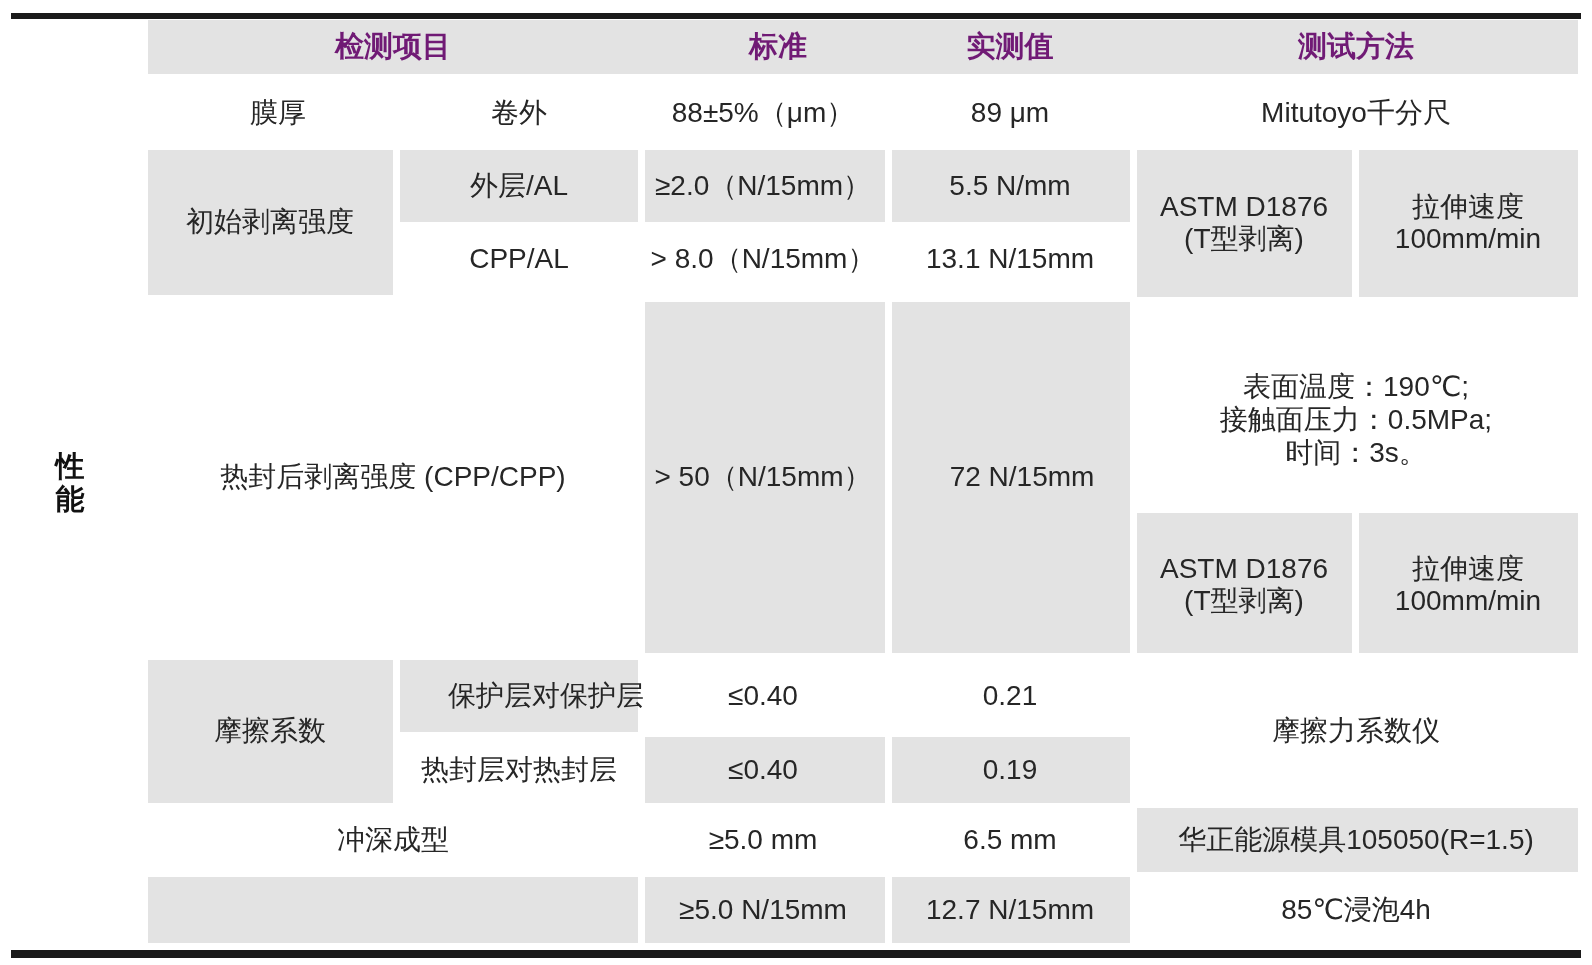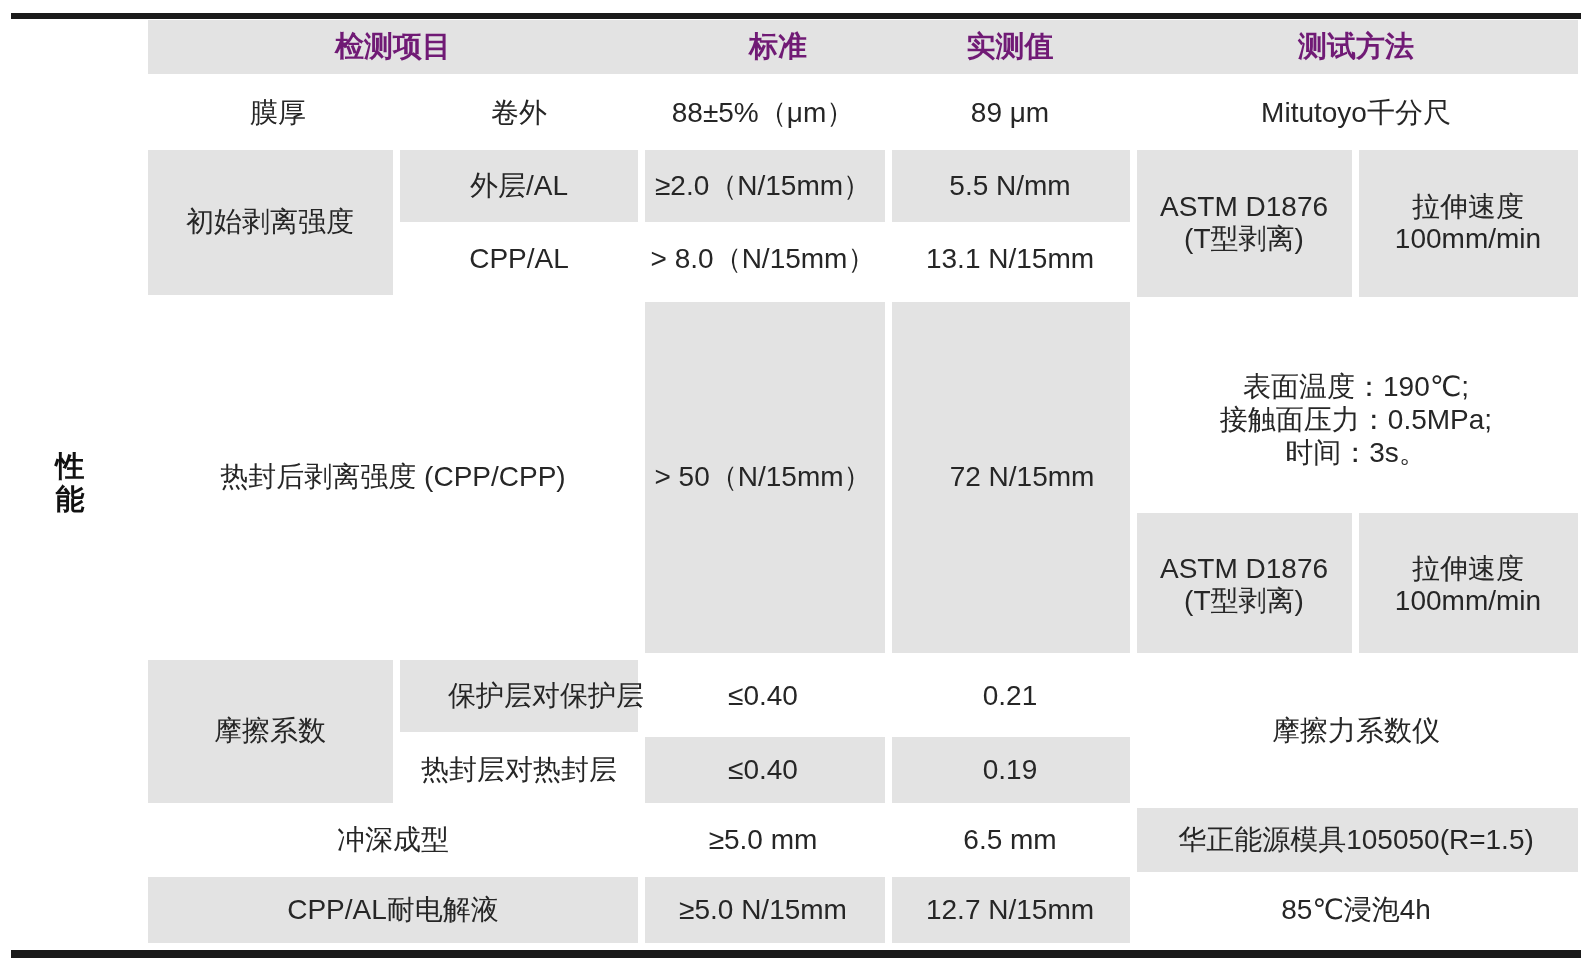--- a/index.html
+++ b/index.html
@@ -102,18 +102,17 @@
   <div class="t" style="left:519px;top:770px;">热封层对热封层</div>
   <div class="t" style="left:763px;top:770px;">≤0.40</div>
   <div class="t" style="left:1010px;top:770px;">0.19</div>
   <div class="t" style="left:1356px;top:731px;">摩擦力系数仪</div>
 
   <div class="t" style="left:393px;top:840px;">冲深成型</div>
   <div class="t" style="left:763px;top:840px;">≥5.0 mm</div>
   <div class="t" style="left:1010px;top:840px;">6.5 mm</div>
   <div class="t" style="left:1356px;top:840px;">华正能源模具105050(R=1.5)</div>
 
-  <div class="t" style="left:393px;top:910px;">CPP/AL耐电解液</div>
   <div class="t" style="left:763px;top:910px;">≥5.0 N/15mm</div>
   <div class="t" style="left:1010px;top:910px;text-align:center;">12.7 N/15mm</div>
   <div class="t" style="left:1356px;top:910px;">85℃浸泡4h</div>
 
 </div>
 
 </body></html>

